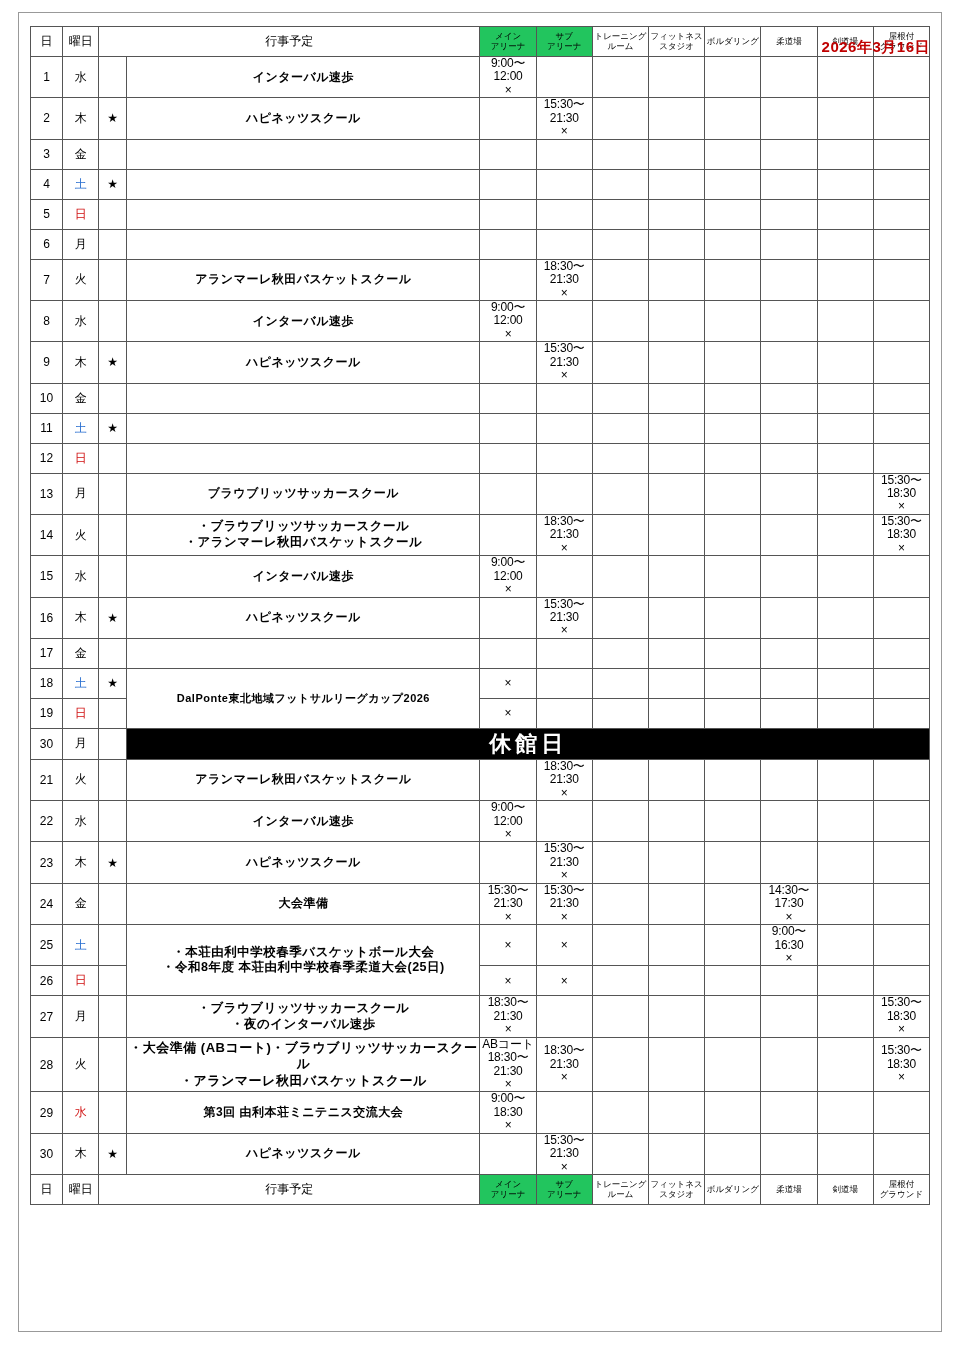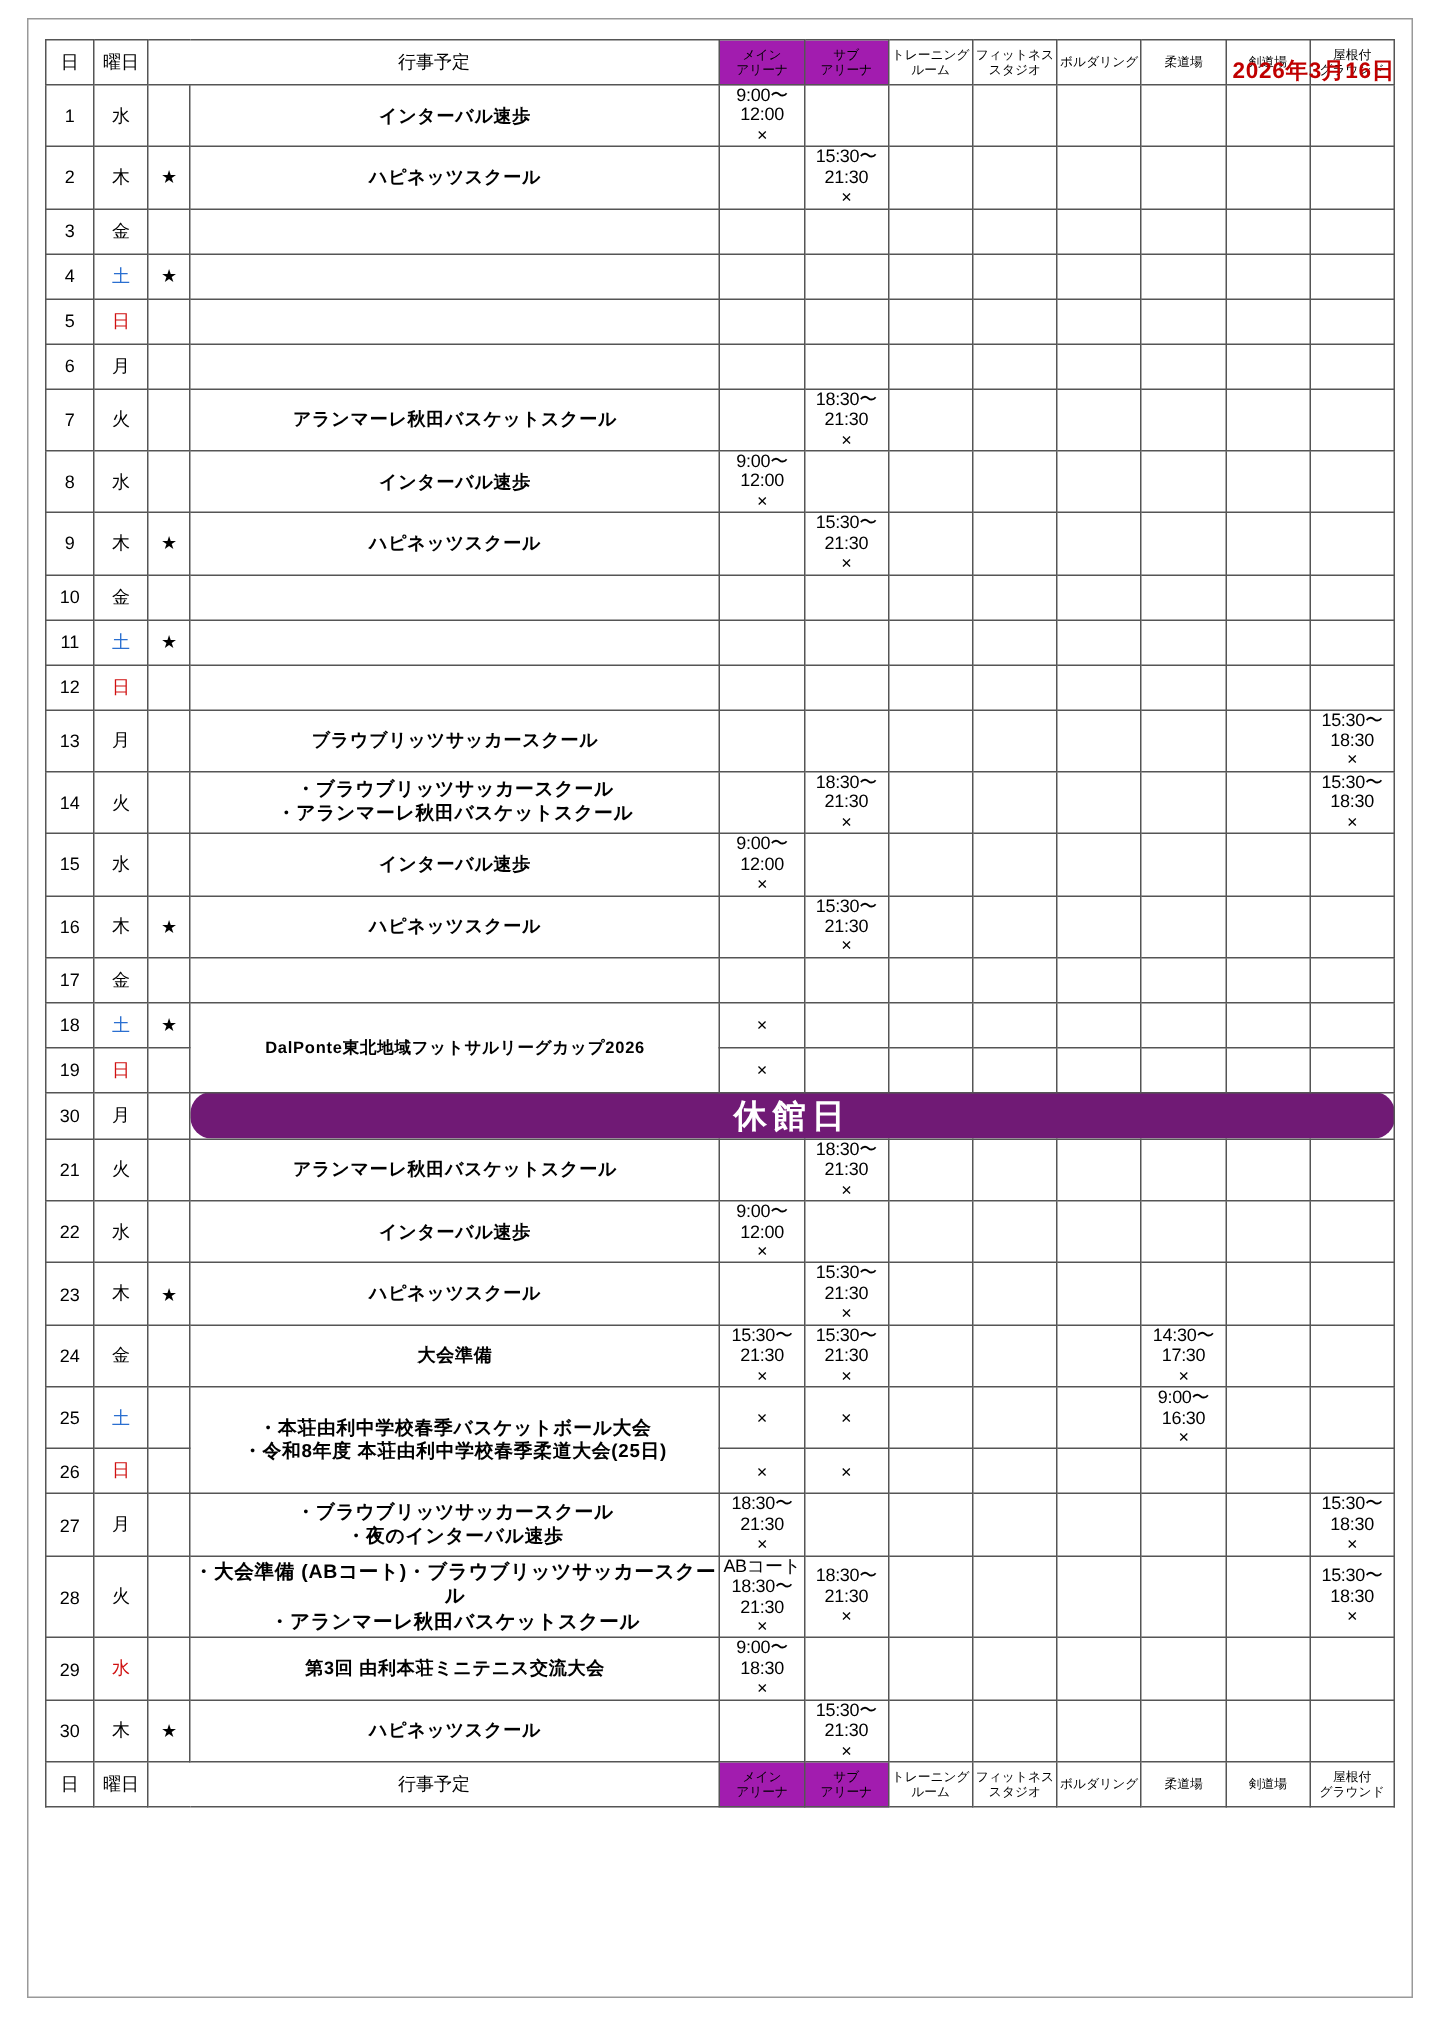--- a/index.html
+++ b/index.html
@@ -33,21 +33,21 @@
     border:1px solid #555;
     padding:0;
     font-size:12px;
     text-align:center;
     vertical-align:middle;
     height:29px;
     background:#fff;
   }
   .hdr td{background:#ffffff;font-size:11px;font-weight:normal;height:34px;line-height:1.15;}
   .hdr td.small{font-size:8.5px;line-height:1.1;}
-  .hdr td.vlight{background:#a21caf;}
+  .hdr td.vlight{background:#22c55e;}
   col.c-day{width:32px;}
   col.c-dow{width:36px;}
   col.c-star{width:28px;}
   col.c-event{width:352px;}
   col.c-fac{width:56px;}
   col.c-fac-wide{width:56px;}
   td.day{font-size:13px;}
   td.dow{font-size:13px;}
   td.sat{color:#2a6fd0;}
   td.sun{color:#d01010;}
@@ -55,21 +55,21 @@
   td.event{
     font-size:16px;font-weight:bold;letter-spacing:.5px;
   }
   td.event.small{font-size:12.5px;font-weight:bold;line-height:1.25;}
   td.fac{
     background:#e9e9f3;font-size:8.5px;line-height:1.12;letter-spacing:-.2px;
   }
   td.fac.blank{background:#ffffff;}
   td.bigx{font-size:20px;font-weight:normal;background:#e9e9f3;}
   tr.closed td.closed-bar{
-    background:#701a75;color:#fff;font-size:22px;font-weight:bold;letter-spacing:4px;border-radius:14px;
+    background:#000000;color:#fff;font-size:22px;font-weight:bold;letter-spacing:4px;
   }
   .outer-frame{
     position:absolute;left:18px;top:12px;width:924px;height:1320px;
     border:1px solid #999;box-sizing:border-box;pointer-events:none;
   }
 </style>
 </head>
 <body>
 
 <div class="page">

